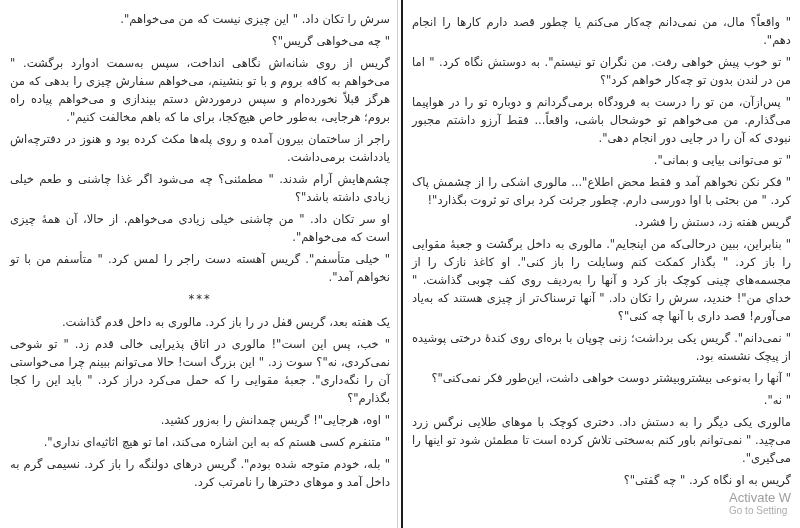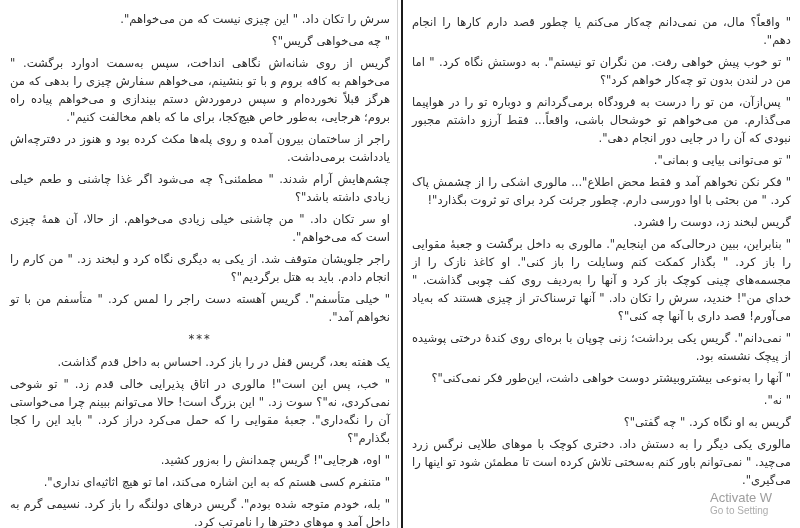--- a/index.html
+++ b/index.html
@@ -56,21 +56,21 @@
     position: absolute;
     left: 401px;
     top: 0;
     width: 2px;
     height: 528px;
     background: #1b1b1b;
     z-index: 1;
   }
   .watermark {
     position: absolute;
-    left: 710px;
+    left: 729px;
     top: 490px;
     direction: ltr;
     white-space: nowrap;
     font-family: "Liberation Sans", sans-serif;
     z-index: 0;
   }
   .watermark .l1 {
     font-size: 13px;
     color: #9d9d9d;
   }
@@ -82,44 +82,43 @@
 </head>
 <body>
 
 <div class="col col-left">
     <p class="para">سرش را تکان داد. " این چیزی نیست که من می‌خواهم".</p>
     <p class="para">" چه می‌خواهی گریس"؟</p>
     <p class="para">گریس از روی شانه‌اش نگاهی انداخت، سپس به‌سمت ادوارد برگشت. " می‌خواهم به کافه بروم و با تو بنشینم، می‌خواهم سفارش چیزی را بدهی که من هرگز قبلاً نخورده‌ام و سپس درموردش دستم بیندازی و می‌خواهم پیاده راه بروم؛ هرجایی، به‌طور خاص هیچ‌کجا، برای ما که باهم مخالفت کنیم".</p>
     <p class="para">راجر از ساختمان بیرون آمده و روی پله‌ها مکث کرده بود و هنوز در دفترچه‌اش یادداشت برمی‌داشت.</p>
     <p class="para">چشم‌هایش آرام شدند. " مطمئنی؟ چه می‌شود اگر غذا چاشنی و طعم خیلی زیادی داشته باشد"؟</p>
     <p class="para">او سر تکان داد. " من چاشنی خیلی زیادی می‌خواهم. از حالا، آن همهٔ چیزی است که می‌خواهم".</p>
-    <p class="para">راجر جلویشان متوقف شد. از یکی به دیگری نگاه کرد و لبخند زد. " من کارم را انجام دادم. باید به هتل برگردیم"؟</p>
     <p class="para">" خیلی متأسفم". گریس آهسته دست راجر را لمس کرد. " متأسفم من با تو نخواهم آمد".</p>
     <p class="para center">***</p>
-    <p class="para">یک هفته بعد، گریس قفل در را باز کرد. احساس به داخل قدم گذاشت.</p>
+    <p class="para">یک هفته بعد، گریس قفل در را باز کرد. مالوری به داخل قدم گذاشت.</p>
     <p class="para">" خب، پس این است"! مالوری در اتاق پذیرایی خالی قدم زد. " تو شوخی نمی‌کردی، نه"؟ سوت زد. " این بزرگ است! حالا می‌توانم ببینم چرا می‌خواستی آن را نگه‌داری". جعبهٔ مقوایی را که حمل می‌کرد دراز کرد. " باید این را کجا بگذارم"؟</p>
     <p class="para">" اوه، هرجایی"! گریس چمدانش را به‌زور کشید.</p>
     <p class="para">" متنفرم کسی هستم که به این اشاره می‌کند، اما تو هیچ اثاثیه‌ای نداری".</p>
     <p class="para">" بله، خودم متوجه شده بودم". گریس درهای دولنگه را باز کرد. نسیمی گرم به داخل آمد و موهای دخترها را نامرتب کرد.</p>
   </div>
 
 <div class="divider-light"></div>
 <div class="divider-dark"></div>
 
 <div class="col col-right">
     <p class="para">" واقعاً؟ مال، من نمی‌دانم چه‌کار می‌کنم یا چطور قصد دارم کارها را انجام دهم".</p>
     <p class="para">" تو خوب پیش خواهی رفت. من نگران تو نیستم". به دوستش نگاه کرد. " اما من در لندن بدون تو چه‌کار خواهم کرد"؟</p>
     <p class="para">" پس‌ازآن، من تو را درست به فرودگاه برمی‌گردانم و دوباره تو را در هواپیما می‌گذارم. من می‌خواهم تو خوشحال باشی، واقعاً... فقط آرزو داشتم مجبور نبودی که آن را در جایی دور انجام دهی".</p>
     <p class="para">" تو می‌توانی بیایی و بمانی".</p>
     <p class="para">" فکر نکن نخواهم آمد و فقط محض اطلاع"... مالوری اشکی را از چشمش پاک کرد. " من بحثی با اوا دورسی دارم. چطور جرئت کرد برای تو ثروت بگذارد"!</p>
-    <p class="para">گریس لبخند زد، دوست را فشرد.</p>
+    <p class="para">گریس هفته زد، دستش را فشرد.</p>
     <p class="para">" بنابراین، ببین درحالی‌که من اینجایم". مالوری به داخل برگشت و جعبهٔ مقوایی را باز کرد. " بگذار کمکت کنم وسایلت را باز کنی". او کاغذ نازک را از مجسمه‌های چینی کوچک باز کرد و آنها را به‌ردیف روی کف چوبی گذاشت. " خدای من"! خندید، سرش را تکان داد. " آنها ترسناک‌تر از چیزی هستند که به‌یاد می‌آورم! قصد داری با آنها چه کنی"؟</p>
     <p class="para">" نمی‌دانم". گریس یکی برداشت؛ زنی چوپان با بره‌ای روی کندهٔ درختی پوشیده از پیچک نشسته بود.</p>
     <p class="para">" آنها را به‌نوعی بیشتروبیشتر دوست خواهی داشت، این‌طور فکر نمی‌کنی"؟</p>
     <p class="para">" نه".</p>
+    <p class="para">مالوری یکی دیگر را به دستش داد. دختری کوچک با موهای طلایی نرگس زرد می‌چید. " نمی‌توانم باور کنم به‌سختی تلاش کرده است تا مطمئن شود تو اینها را می‌گیری".</p>
     <p class="para">گریس به او نگاه کرد. " چه گفتی"؟</p>
-    <p class="para">مالوری یکی دیگر را به دستش داد. دختری کوچک با موهای طلایی نرگس زرد می‌چید. " نمی‌توانم باور کنم به‌سختی تلاش کرده است تا مطمئن شود تو اینها را می‌گیری".</p>
   </div>
 
 <div class="watermark">
   <div class="l1">Activate W</div>
   <div class="l2">Go to Setting</div>
 </div>
 
 </body></html>

